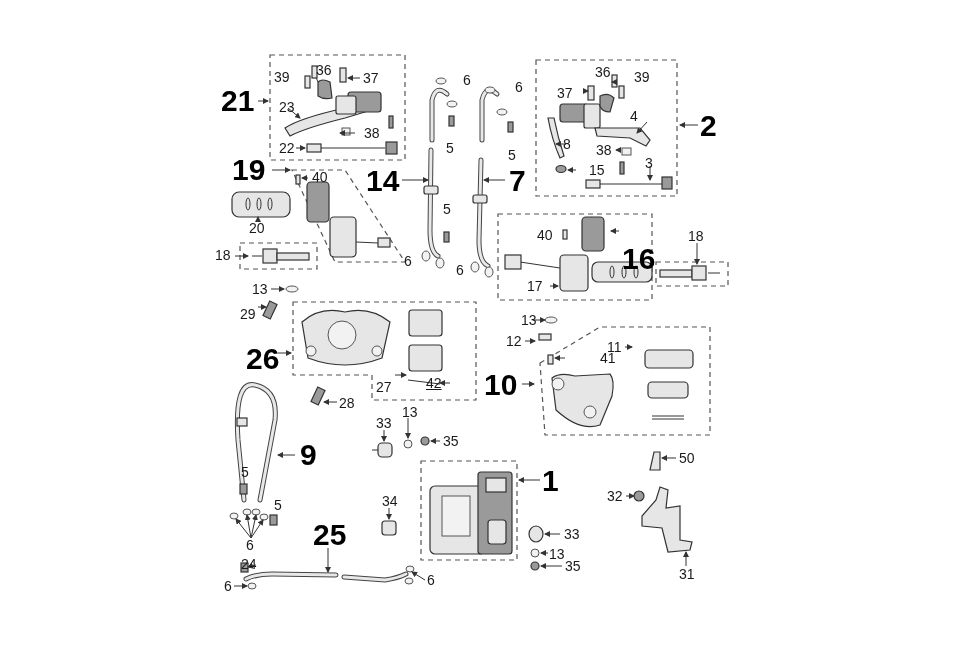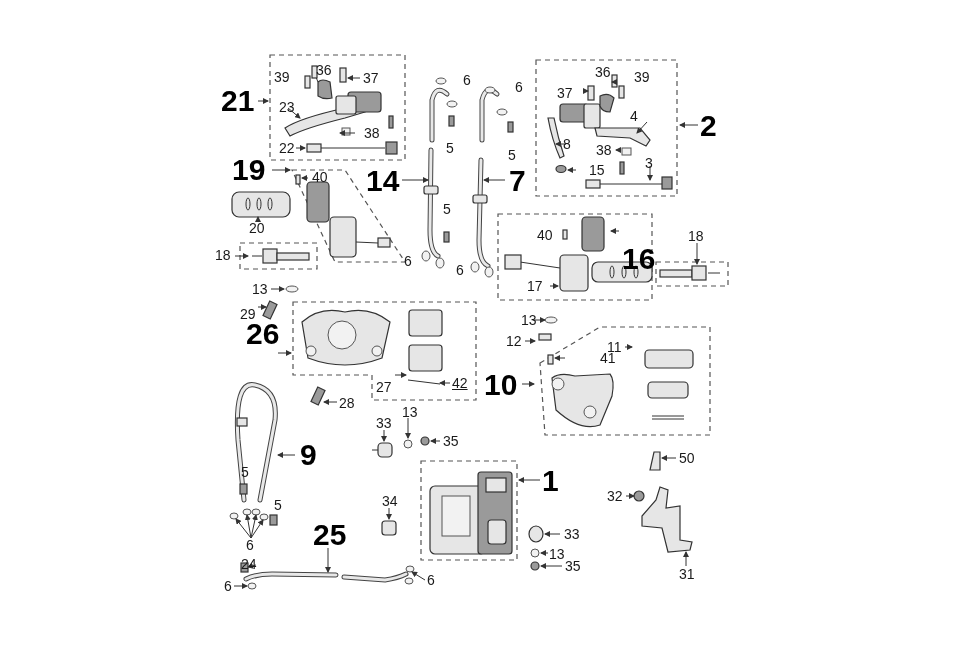--- a/index.html
+++ b/index.html
@@ -253,21 +253,21 @@
     <line class="ln" x1="425" y1="580" x2="412" y2="572" marker-end="url(#ah)"></line>
   </g>
 </svg>
 
 <div class="lbl big" style="left:221px;top:86px;">21</div>
 <div class="lbl big" style="left:700px;top:111px;">2</div>
 <div class="lbl big" style="left:232px;top:155px;">19</div>
 <div class="lbl big" style="left:622px;top:215px;margin-top:29px;">16</div>
 <div class="lbl big" style="left:366px;top:166px;">14</div>
 <div class="lbl big" style="left:509px;top:166px;">7</div>
-<div class="lbl big" style="left:246px;top:319px;">26</div>
+<div class="lbl big" style="left:246px;top:344px;">26</div>
 <div class="lbl big" style="left:484px;top:370px;">10</div>
 <div class="lbl big" style="left:300px;top:440px;">9</div>
 <div class="lbl big" style="left:313px;top:520px;">25</div>
 <div class="lbl big" style="left:542px;top:466px;">1</div>
 
 <div class="lbl sm" style="left:274px;top:70px;">39</div>
 <div class="lbl sm" style="left:316px;top:63px;">36</div>
 <div class="lbl sm" style="left:363px;top:71px;">37</div>
 <div class="lbl sm" style="left:279px;top:100px;">23</div>
 <div class="lbl sm" style="left:364px;top:126px;">38</div>
@@ -293,21 +293,21 @@
 <div class="lbl sm" style="left:312px;top:170px;">40</div>
 <div class="lbl sm" style="left:249px;top:221px;">20</div>
 <div class="lbl sm" style="left:215px;top:248px;">18</div>
 <div class="lbl sm" style="left:537px;top:228px;">40</div>
 <div class="lbl sm" style="left:527px;top:279px;">17</div>
 <div class="lbl sm" style="left:688px;top:229px;">18</div>
 
 <div class="lbl sm" style="left:252px;top:282px;">13</div>
 <div class="lbl sm" style="left:240px;top:307px;">29</div>
 <div class="lbl sm" style="left:376px;top:380px;">27</div>
-<div class="lbl sm" style="left:452px;top:376px;text-decoration:underline;">42</div>
+<div class="lbl sm" style="left:426px;top:376px;text-decoration:underline;">42</div>
 <div class="lbl sm" style="left:339px;top:396px;">28</div>
 
 <div class="lbl sm" style="left:521px;top:313px;">13</div>
 <div class="lbl sm" style="left:506px;top:334px;">12</div>
 <div class="lbl sm" style="left:567px;top:351px;margin-left:33px;">41</div>
 <div class="lbl sm" style="left:607px;top:340px;text-align:center;">11</div>
 
 <div class="lbl sm" style="left:241px;top:465px;">5</div>
 <div class="lbl sm" style="left:274px;top:498px;">5</div>
 <div class="lbl sm" style="left:246px;top:538px;">6</div>

